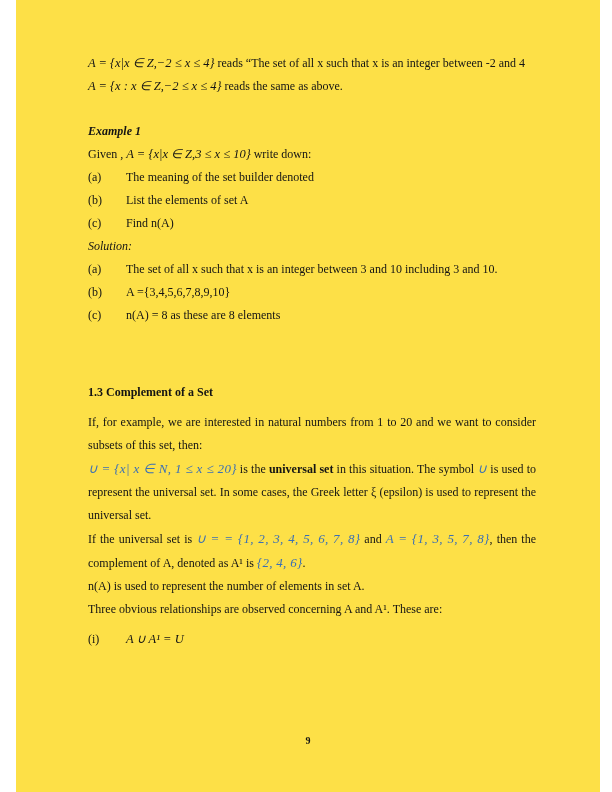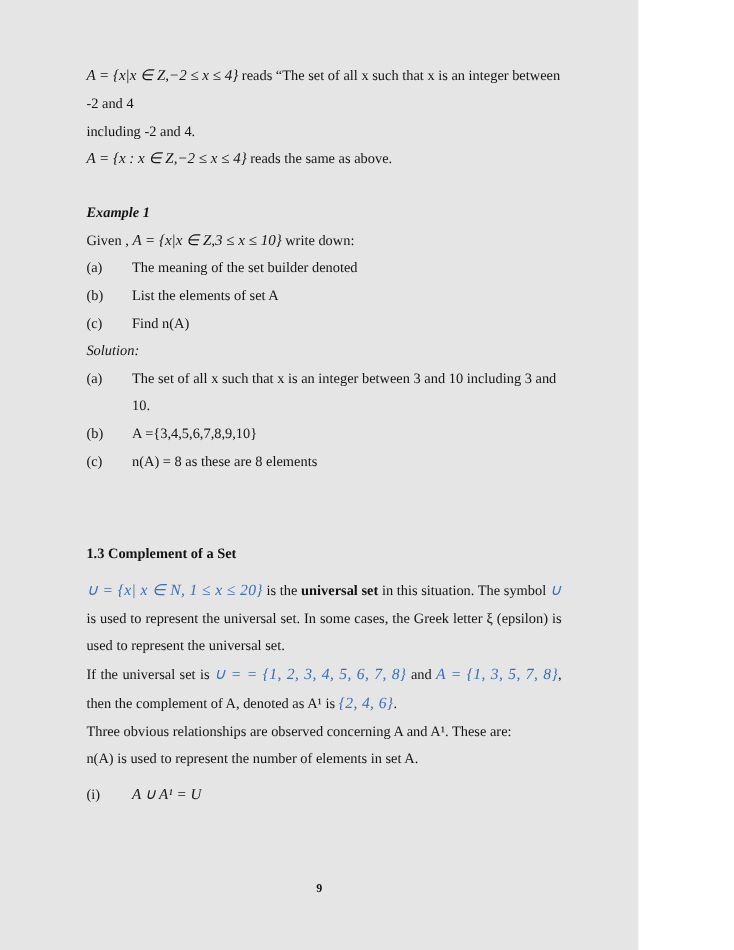--- a/index.html
+++ b/index.html
@@ -2,28 +2,29 @@
 <html><head>
 <meta charset="utf-8">
 <style>
   html, body {
     margin: 0;
     padding: 0;
     background: #ffffff;
   }
   .page {
     position: relative;
-    width: 532px;
+    width: 584px;
     height: 792px;
-    background: #e5e5e5;
+    background: #fde047;
     box-sizing: border-box;
     padding: 52px 64px 0 72px;
     font-family: "Liberation Serif", serif;
     color: #141414;
     overflow: hidden;
+    margin-left: 16px;
   }
   p {
     margin: 0;
     font-size: 12px;
     line-height: 23px;
   }
   .jpara { text-align: justify; }
   .math { font-style: italic; font-size: 12.5px; }
   .math-accent {
     font-style: italic;
@@ -53,21 +54,20 @@
     color: #141414;
   }
 </style>
 </head>
 <body>
 
 <div class="page">
 
   <p><span class="math">A = {x|x ∈ Z,−2 ≤ x ≤ 4}</span><span>   reads  “The set of all x such that x is an integer between -2 and 4</span></p>
 
-  <p>including -2 and 4.</p>
 
   <p><span class="math">A = {x : x ∈ Z,−2 ≤ x ≤ 4}</span><span>  reads the same as above.</span></p>
 
   <p class="bi mt-example">Example 1</p>
 
   <p><span>Given ,  </span><span class="math">A = {x|x ∈ Z,3 ≤ x ≤ 10}</span><span> write down:</span></p>
 
   <p class="row">
       <span class="lab">(a)</span>
       <span>The meaning of the set builder denoted</span>
@@ -95,29 +95,30 @@
       <span>A ={3,4,5,6,7,8,9,10}</span>
     </p>
 
   <p class="row">
       <span class="lab">(c)</span>
       <span>n(A) = 8 as these are 8 elements</span>
     </p>
 
   <p class="b mt-section">1.3 Complement of a Set</p>
 
+  <p class="jpara">If, for example, we are interested in natural numbers from 1 to 20 and we want to consider subsets of this set, then:</p>
 
   <p class="jpara"><span class="math-accent">∪ = {x| x ∈ N, 1 ≤ x ≤ 20}</span><span> is the </span><span class="b">universal set</span><span> in this situation.  The symbol </span><span class="math-accent">∪</span><span> is used to represent the universal set. In some cases, the Greek letter ξ (epsilon) is used to represent the universal set.</span></p>
 
 
   <p class="jpara"><span>If the universal set is  </span><span class="math-accent">∪ =  = {1, 2, 3, 4, 5, 6, 7, 8}</span><span>  and  </span><span class="math-accent">A = {1, 3, 5, 7, 8}</span><span>, then the complement of A, denoted as A¹ is </span><span class="math-accent">{2, 4, 6}</span><span>.</span></p>
 
+  <p>n(A) is used to represent the number of elements in set A.</p>
+
   <p>Three obvious relationships are observed concerning A and A¹.  These are:</p>
-
-  <p>n(A) is used to represent the number of elements in set A.</p>
 
   <p class="row mt-rel">
       <span class="lab">(i)</span>
       <span class="math">A ∪ A¹ = U</span>
     </p>
 
   <div class="page-number">9</div>
 
 </div>
 

